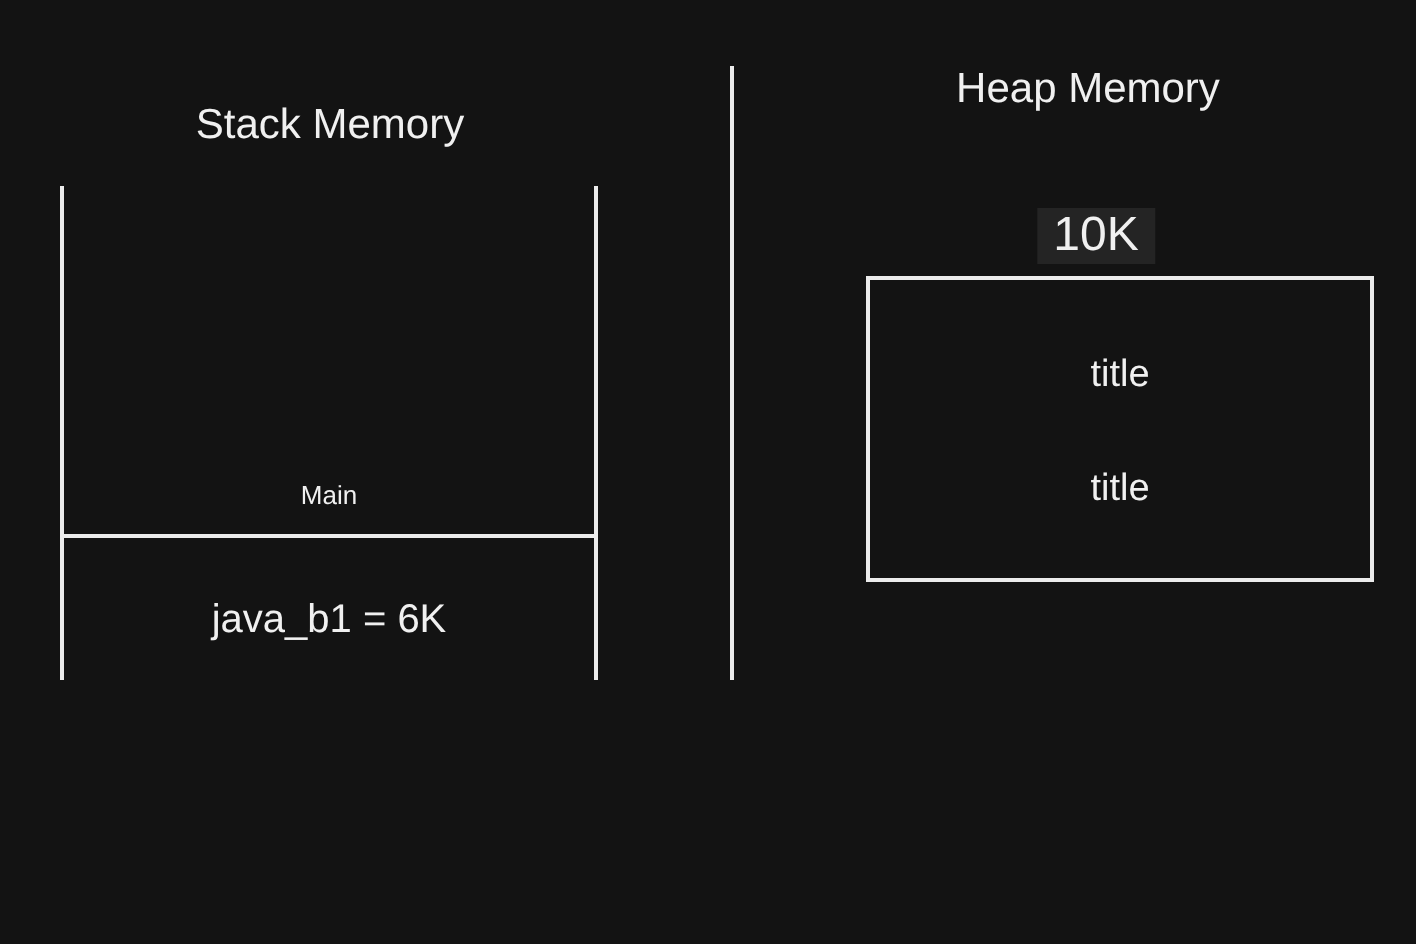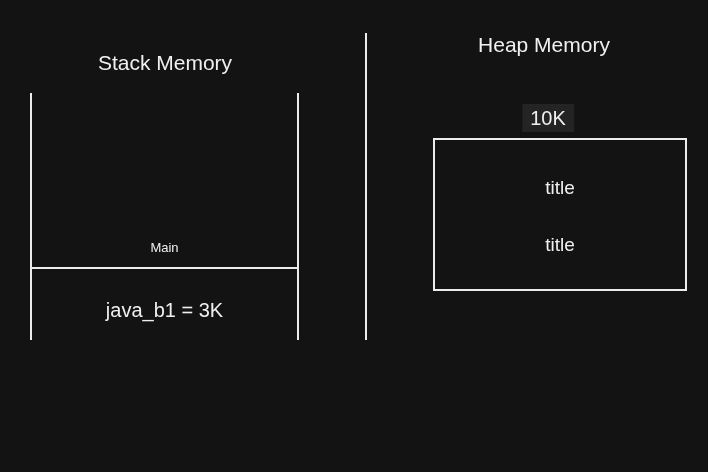--- a/index.html
+++ b/index.html
@@ -65,21 +65,21 @@
     left: 365px; top: 33px;
     width: 2px; height: 404px;
     background: var(--line);
   }
 
   
   .heap-size-label {
     position: absolute;
     left: 548px; top: 104px;
     transform: translateX(-50%);
-    font-size: 20px; line-height: 24px;
+    font-size: 24px; line-height: 24px;
     padding: 2px 8px;
     background: var(--highlight);
     white-space: nowrap;
   }
   .heap-object-box {
     position: absolute;
     left: 433px; top: 138px;
     width: 254px; height: 153px;
     border: 2px solid var(--line);
   }
@@ -96,21 +96,21 @@
 </head>
 <body>
 
 <div class="canvas">
 
   <div class="title stack-title">Stack Memory</div>
 
   <div class="stack-frame">
     <div class="main-label">Main</div>
     <div class="frame-separator"></div>
-    <div class="stack-variable">java_b1 = 3K</div>
+    <div class="stack-variable">java_b1 = 6K</div>
   </div>
 
   <div class="section-divider"></div>
 
   <div class="title heap-title">Heap Memory</div>
 
   <div class="heap-size-label">10K</div>
 
   <div class="heap-object-box">
     <div class="heap-field heap-field-title">title</div>

